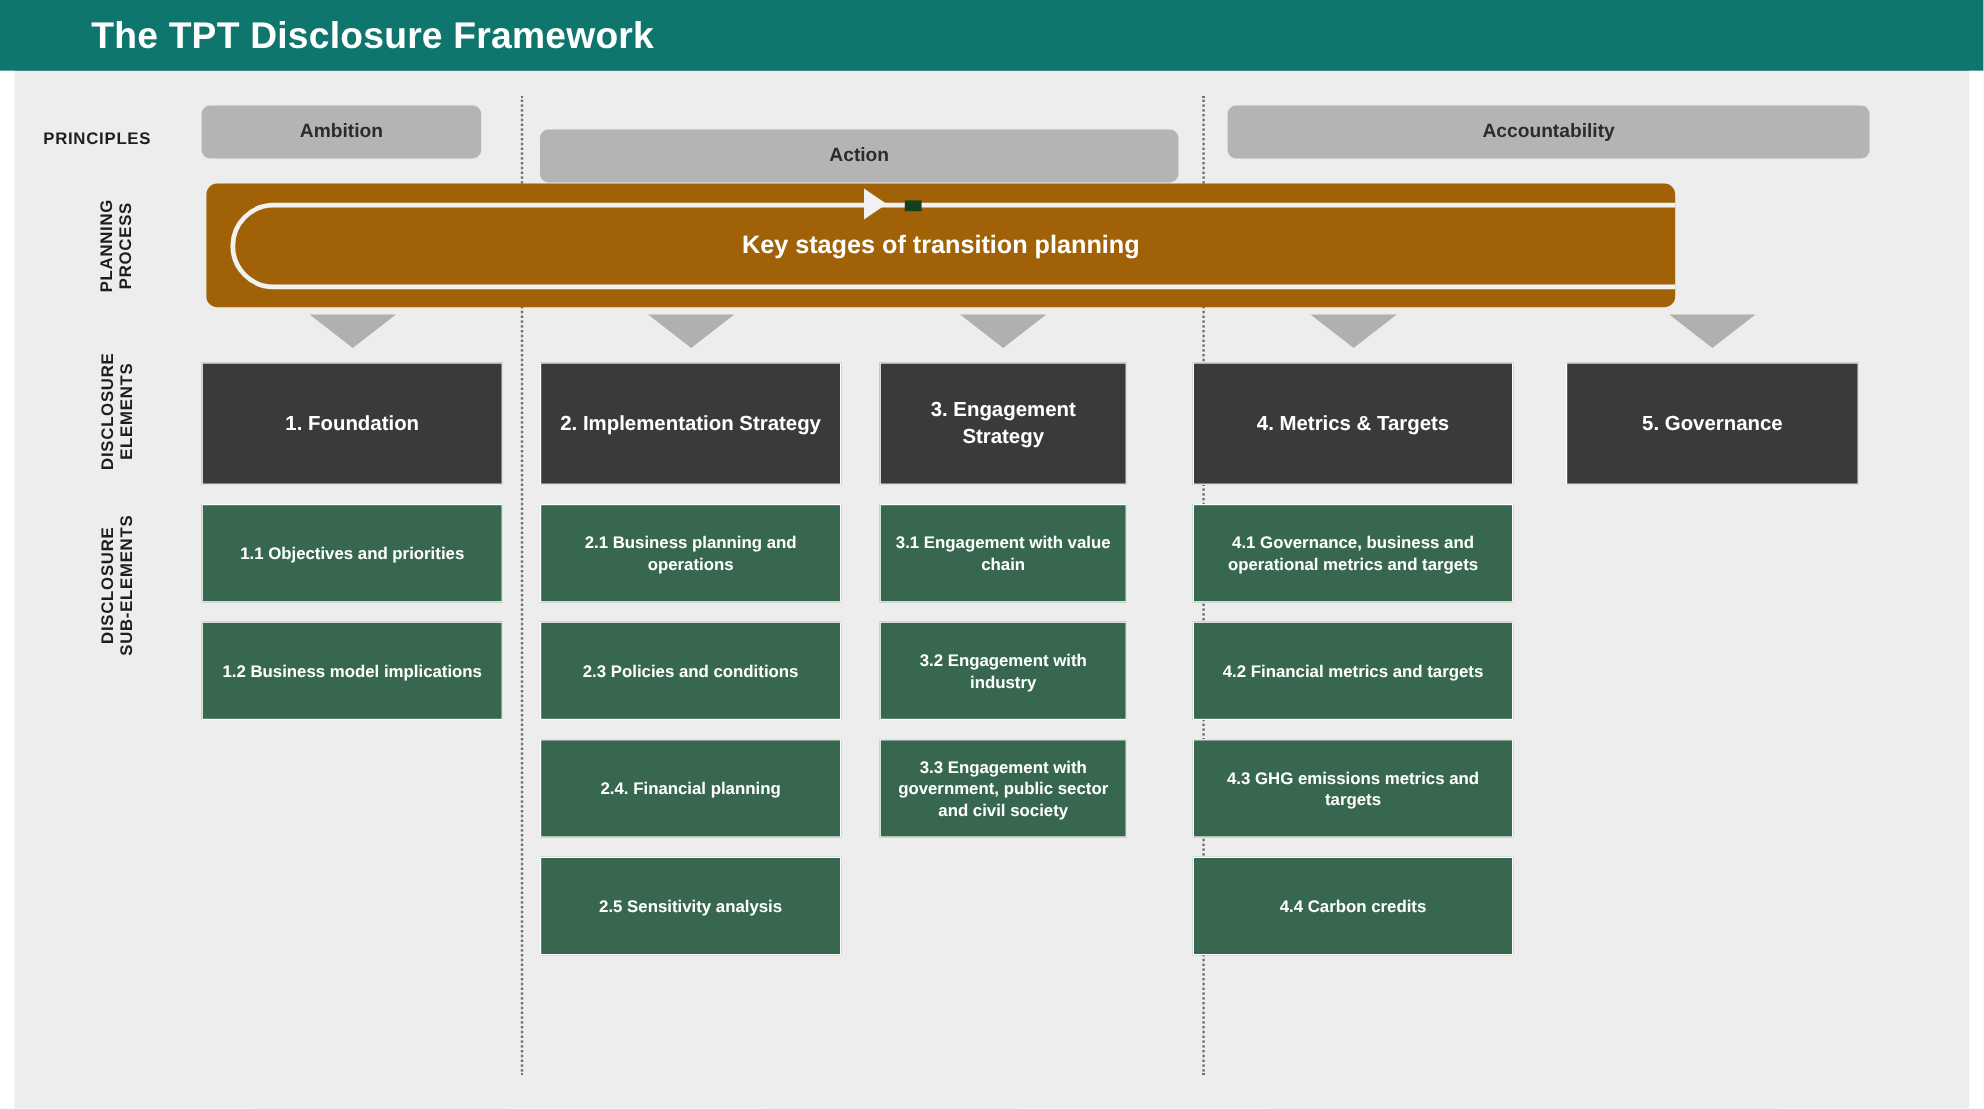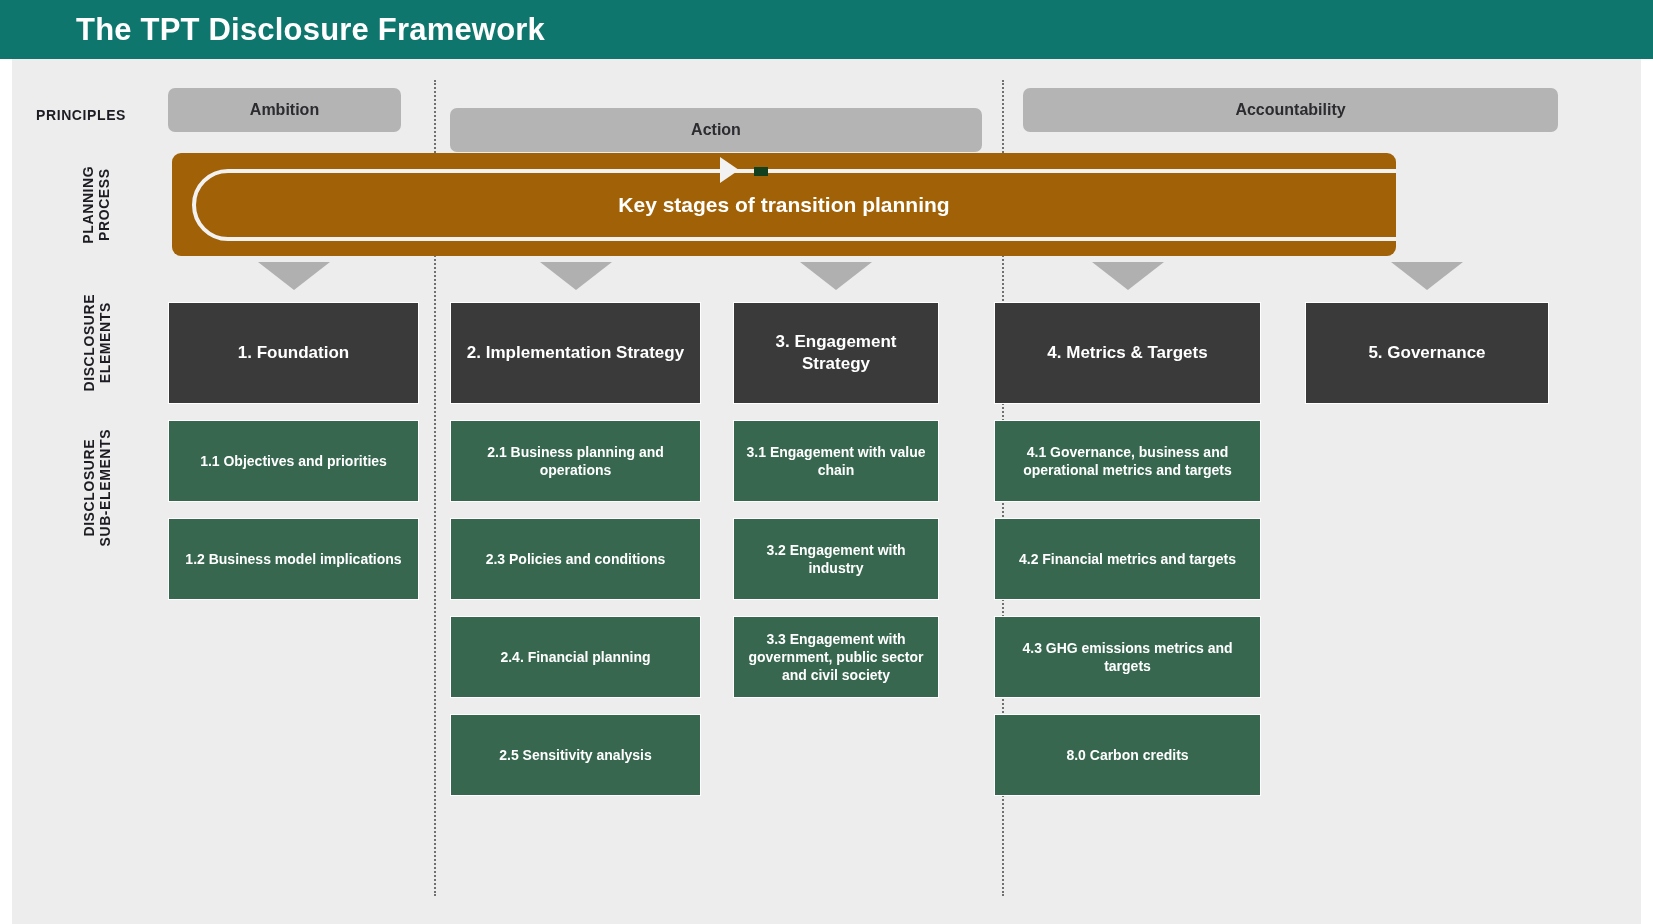--- a/index.html
+++ b/index.html
@@ -297,21 +297,21 @@
     </div>
   </div>
 
   <div class="column" id="col-4">
     <div class="down-arrow"></div>
     <div class="element-box">4. Metrics &amp; Targets</div>
     <div class="sub-list">
       <div class="sub-box">4.1 Governance, business and operational metrics and targets</div>
       <div class="sub-box">4.2 Financial metrics and targets</div>
       <div class="sub-box">4.3 GHG emissions metrics and targets</div>
-      <div class="sub-box">8.0 Carbon credits</div>
+      <div class="sub-box">4.4 Carbon credits</div>
     </div>
   </div>
 
   <div class="column" id="col-5">
     <div class="down-arrow"></div>
     <div class="element-box">5. Governance</div>
   </div>
 
 </div>
 

